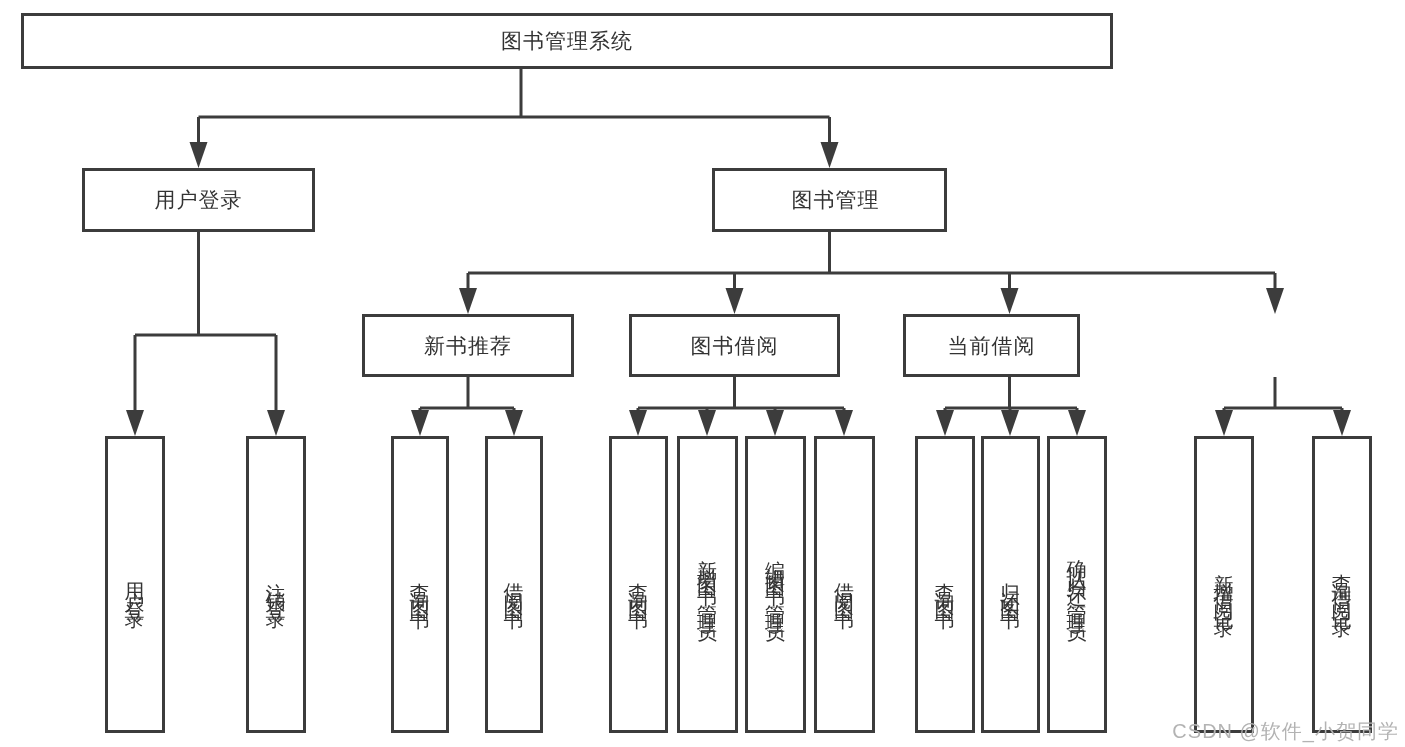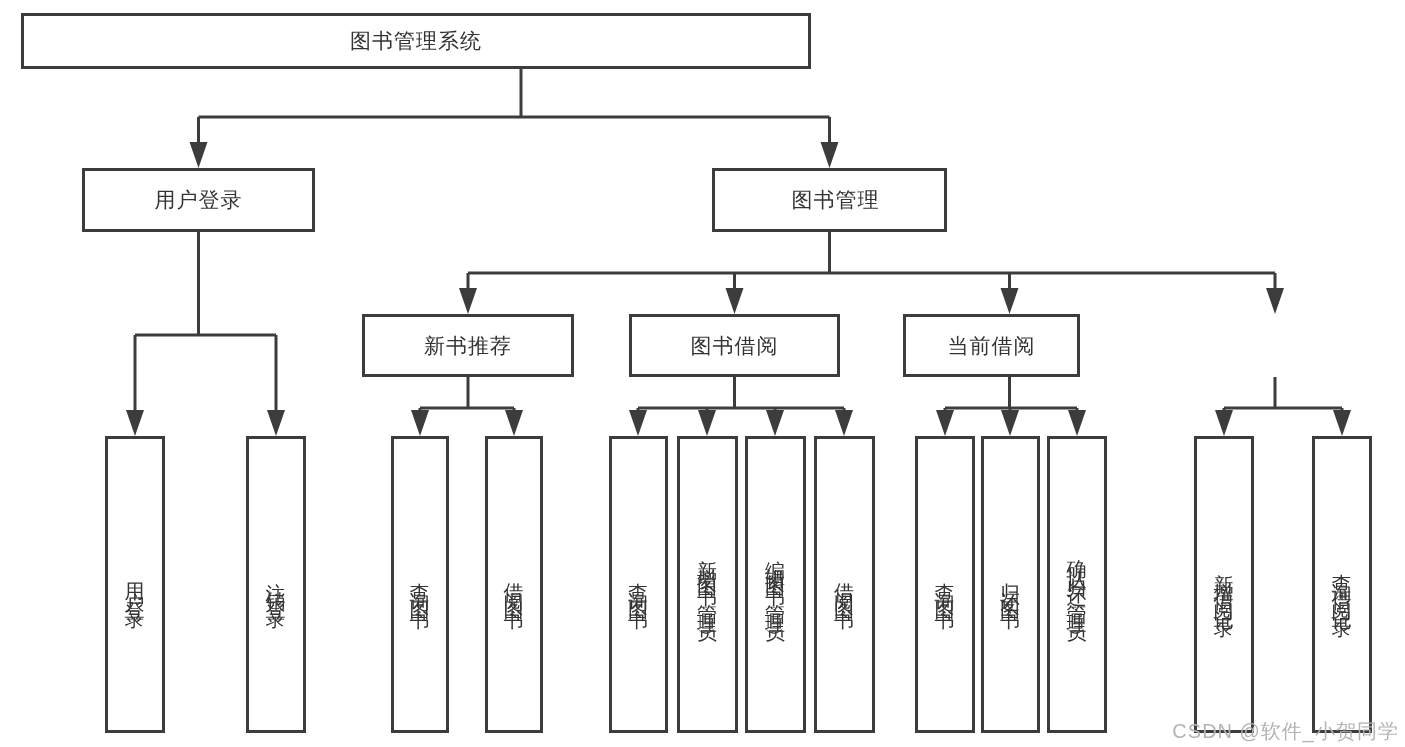--- a/index.html
+++ b/index.html
@@ -30,21 +30,21 @@
   .h-label{font-size:21px;letter-spacing:1px;white-space:nowrap;}
   .leaf .v-label{
     writing-mode:vertical-rl;
     text-orientation:mixed;
     font-size:20px;
     line-height:1;
     letter-spacing:9px;
     white-space:nowrap;
   }
   
-  .n-root{left:21px;top:13px;width:790px;height:56px;}
+  .n-root{left:21px;top:13px;width:1092px;height:56px;}
   .n-l2a{left:82px;top:168px;width:233px;height:64px;}
   .n-l2b{left:712px;top:168px;width:235px;height:64px;padding-left:12px;}
   .n-l3a{left:362px;top:314px;width:212px;height:63px;}
   .n-l3b{left:629px;top:314px;width:211px;height:63px;}
   .n-l3c{left:903px;top:314px;width:177px;height:63px;}
   .n-l3d{left:1168px;top:314px;width:214px;height:63px;}
   .leaf{top:436px;height:297px;}
   .lf1{left:105px;width:60px;}
   .lf2{left:246px;width:60px;}
   .lf3{left:391px;width:58px;}

